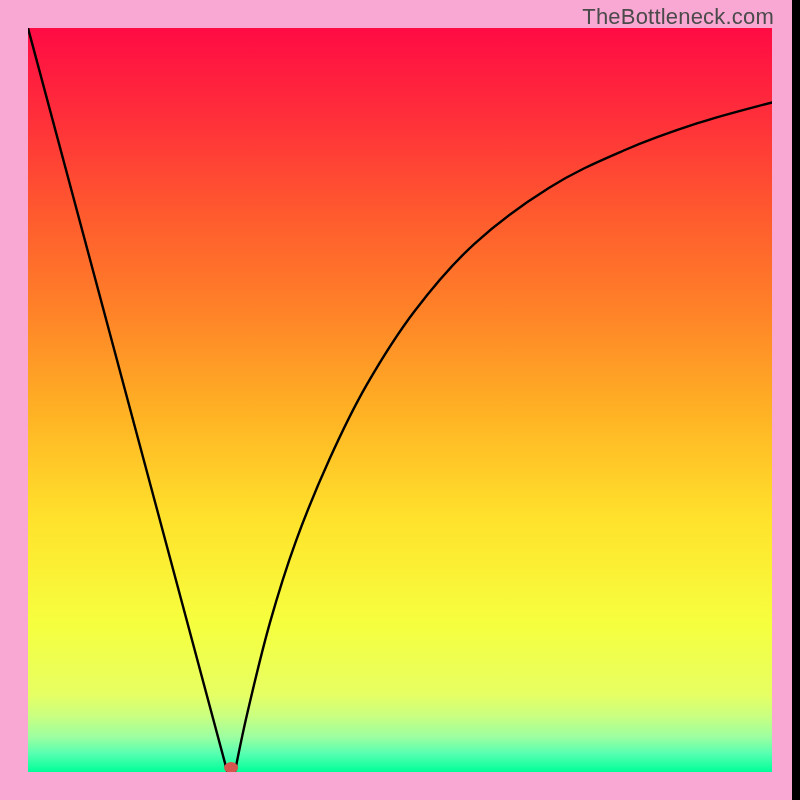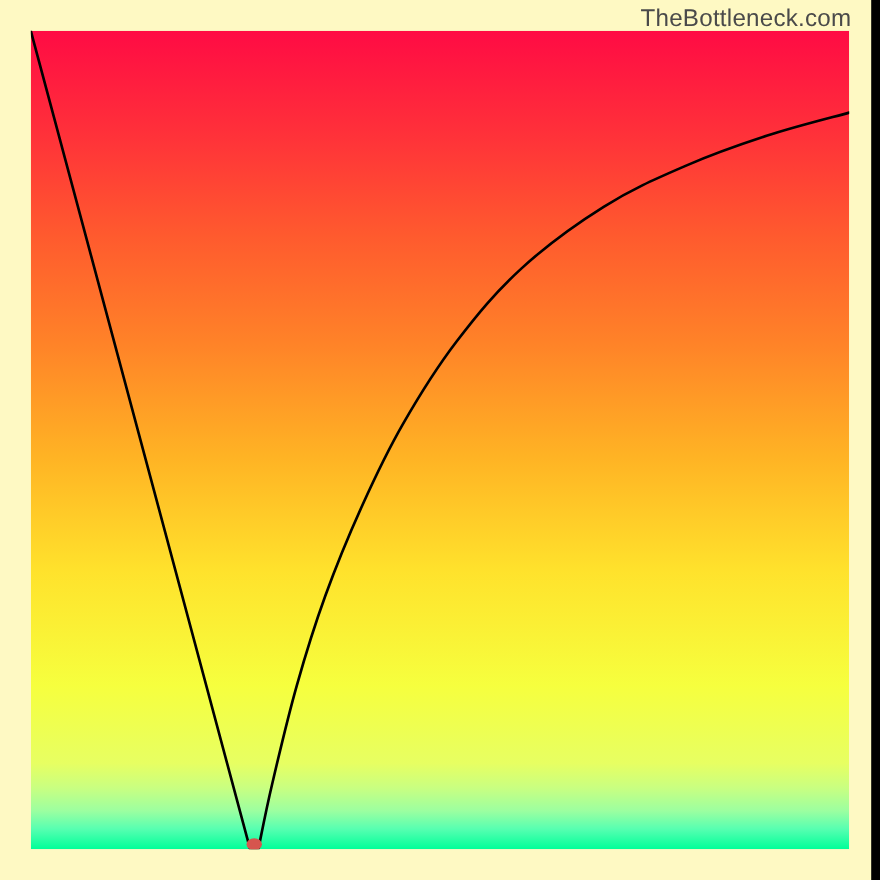--- a/index.html
+++ b/index.html
@@ -8,21 +8,21 @@
     width: 800px;
     height: 800px;
     background: #000000;
     font-family: Arial, Helvetica, sans-serif;
     overflow: hidden;
   }
   .frame {
     position: relative;
     width: 792px;
     height: 800px;
-    background: #fef9c3;
+    background: #f9a8d4;
   }
   .watermark {
     position: absolute;
     top: 4px;
     right: 18px;
     color: #4a4a4a;
     font-size: 22px;
     letter-spacing: 0.2px;
     font-weight: 400;
     user-select: none;

